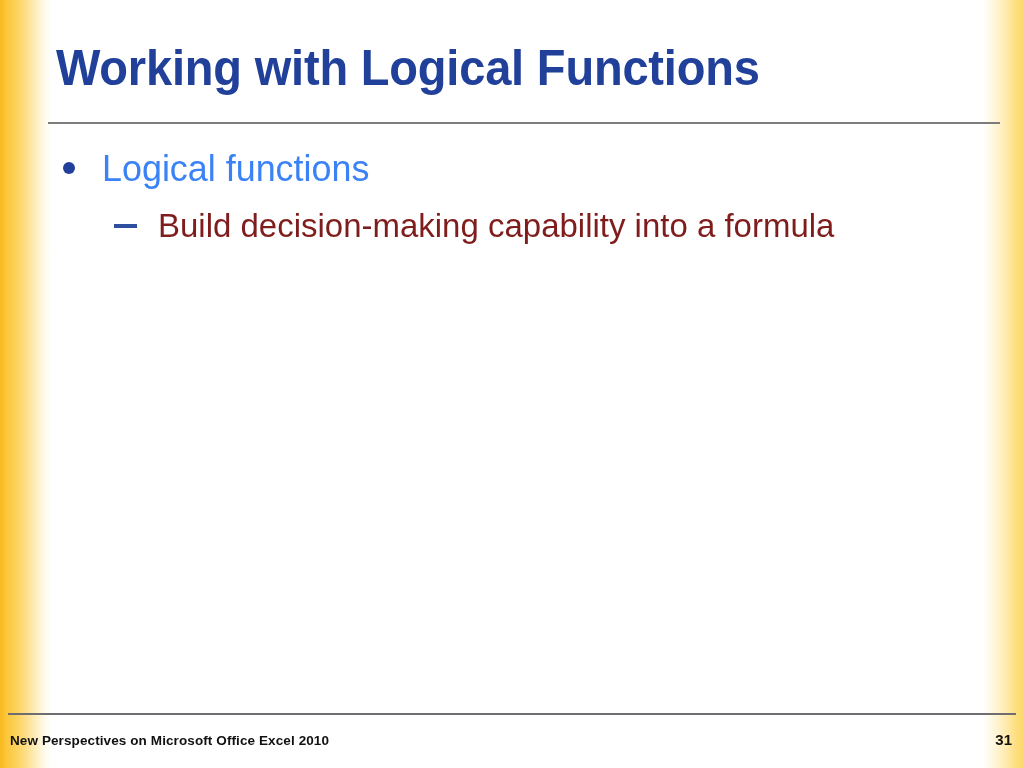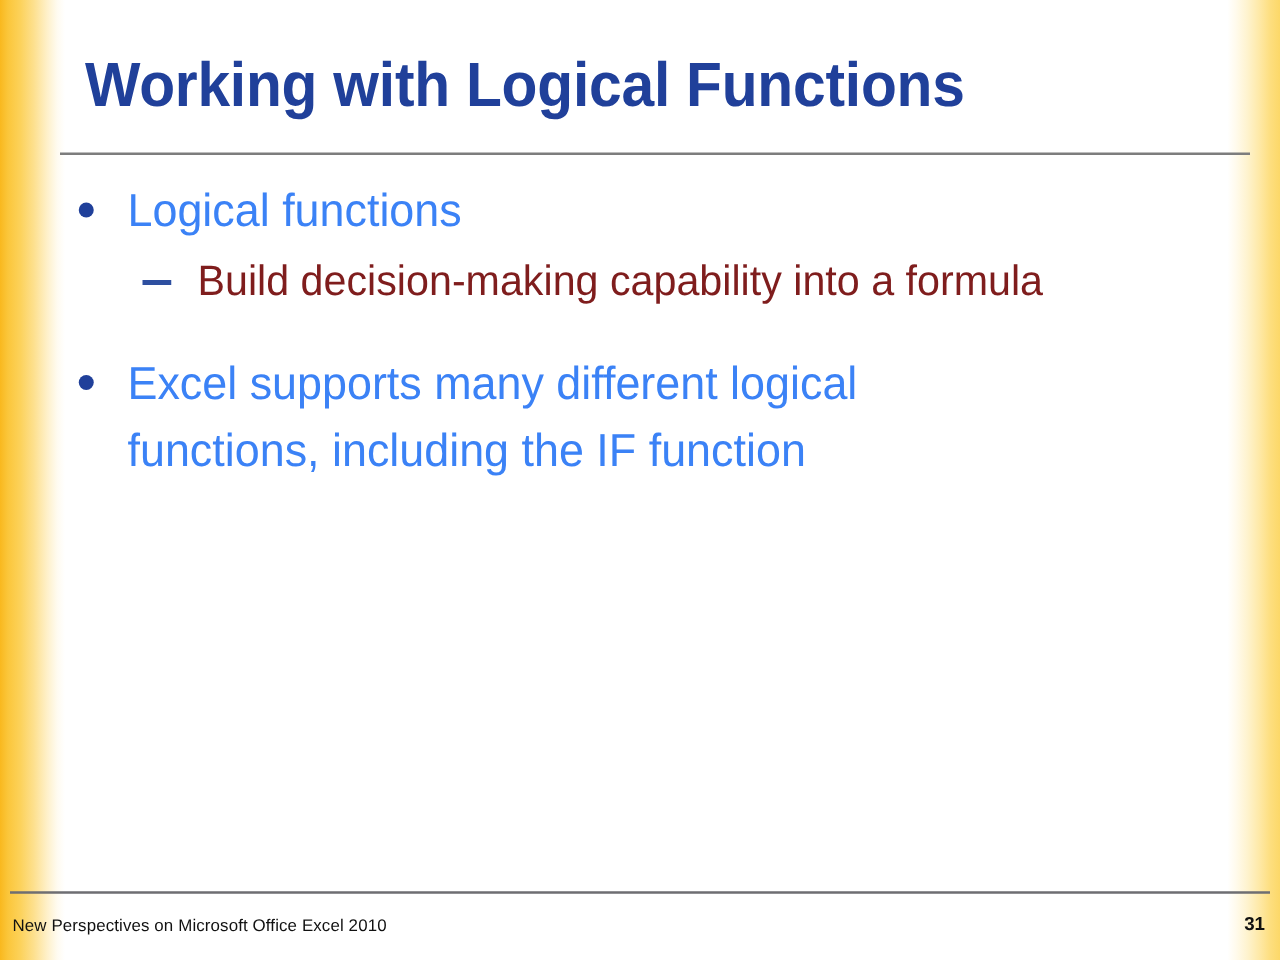--- a/index.html
+++ b/index.html
@@ -44,21 +44,21 @@
         #FDDE7E 18%,
         #FEE9A8 40%,
         #FEF3CE 62%,
         #FFFAEA 82%,
         #FFFFFF 100%);
   }
 
   
   .title-block {
     position: absolute;
-    left: 68px;
+    left: 56px;
     top: 24px;
     width: 920px;
     height: 88px;
     display: flex;
     align-items: center;
   }
   .title-text {
     font-size: 50px;
     font-weight: bold;
     color: #20409A;
@@ -147,21 +147,21 @@
     top: 713px;
     width: 1008px;
     height: 2px;
     background: #6E6E72;
   }
   .footer-left {
     position: absolute;
     left: 10px;
     top: 733px;
     font-size: 13.5px;
-    font-weight: normal;
+    font-weight: bold;
     color: #111111;
     letter-spacing: 0.1px;
     white-space: nowrap;
   }
   .footer-page {
     position: absolute;
     right: 12px;
     top: 731px;
     font-size: 15px;
     font-weight: bold;
@@ -192,24 +192,20 @@
     <div class="bullet-l2">
       <span class="marker-dash"></span>
       <span class="btext">Build decision-making capability into a formula</span>
     </div>
 
     <div class="gap-after-sub"></div>
 
 
     <div class="gap-before-b2"></div>
 
-    <div class="bullet-l1">
-      <span class="marker-dot"></span>
-      <span class="btext">Excel supports many different logical functions, including the IF function</span>
-    </div>
 
   </div>
 
   <div class="footer-rule"></div>
   <div class="footer-left">New Perspectives on Microsoft Office Excel 2010</div>
   <div class="footer-page">31</div>
 
 </div>
 
 </body></html>

